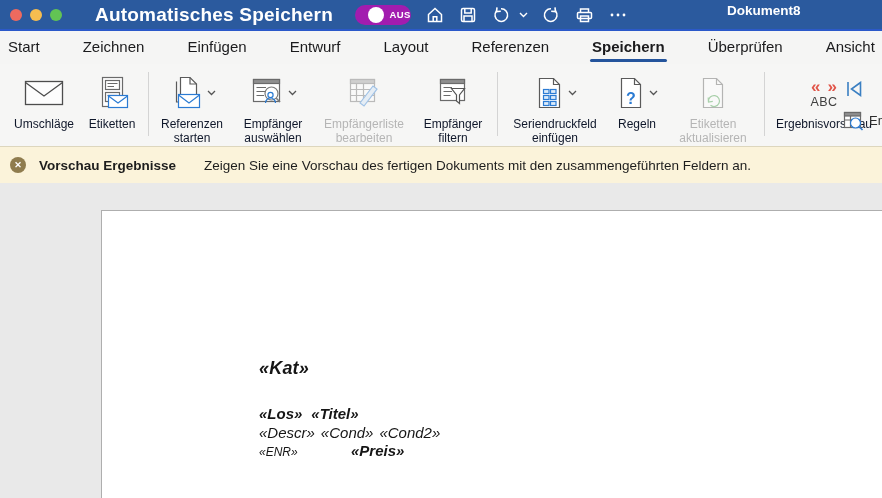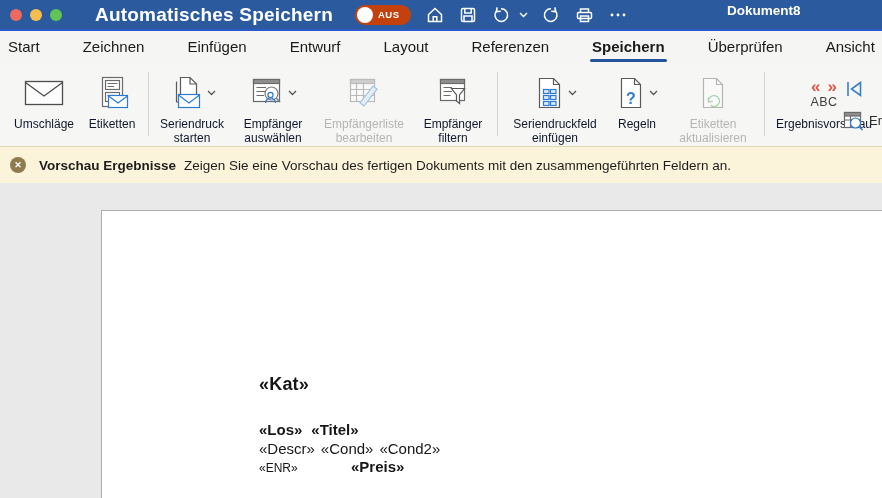--- a/index.html
+++ b/index.html
@@ -7,21 +7,21 @@
   .screen { position:relative; width:882px; height:498px; overflow:hidden; background:#f6f6f5; }
 
   
   .titlebar { position:relative; height:31px; background:#2b5a9e; border-bottom:2px solid #2b59c9; display:flex; align-items:center; }
   .lights { display:flex; gap:8px; margin-left:10px; }
   .light { width:12px; height:12px; border-radius:50%; border:none; }
   .light.red { background:#ee6a5f; }
   .light.yellow { background:#f6bd50; }
   .light.green { background:#62c454; }
   .autosave-label { color:#fff; font-size:19px; font-weight:700; margin-left:33px; letter-spacing:.2px; }
-  .toggle { position:relative; width:56px; height:20px; border-radius:10px; background:#c2410c; margin-left:22px; display:flex; align-items:center; cursor:default; }
+  .toggle { position:relative; width:56px; height:20px; border-radius:10px; background:#a21caf; margin-left:22px; display:flex; align-items:center; cursor:default;justify-content:flex-end; }
   .toggle .knob { width:16px; height:16px; border-radius:50%; background:#fff; margin-left:2px; }
   .toggle .state { color:#fff; font-size:9.5px; font-weight:700; letter-spacing:.5px; margin-left:5px; }
   .tb-icons { display:flex; align-items:center; margin-left:12px; gap:9px; }
   .tb-btn { background:none; border:none; padding:2px; display:flex; align-items:center; cursor:default; }
   .tb-chevron { margin-left:-5px; }
   .win-title { position:absolute; left:727px; top:0; height:21px; display:flex; align-items:center; color:#fff; font-size:13.5px; font-weight:700; }
 
   
   .tabbar { height:33px; background:#f5f5f4; display:flex; align-items:center; gap:43px; padding-left:8px; }
   .tab { position:relative; background:none; border:none; font-family:inherit; font-size:15px; color:#1b1b1d; padding:7px 0 9px; cursor:default; }
@@ -42,26 +42,26 @@
   .abc { color:#3f3f3f; font-size:12.5px; letter-spacing:.5px; margin-top:1px; }
   .ribbon-right { position:absolute; left:843px; top:14px; width:80px; }
   .nav-row { display:flex; align-items:center; gap:12px; height:22px; }
   .find-row { display:flex; align-items:center; gap:4px; margin-top:10px; background:none; border:none; font-family:inherit; }
   .find-row .rlabel { font-size:13px; color:#2b2b2b; }
 
   
   .notifbar { height:37px; background:#fbf3da; border-top:1px solid #ddd6bd; display:flex; align-items:center; padding-left:10px; }
   .notif-x { width:16px; height:16px; border-radius:50%; background:#8f7c4e; color:#fff; font-size:9px; font-weight:700; display:flex; align-items:center; justify-content:center; border:none; cursor:default; }
   .notif-title { font-size:13.5px; font-weight:700; color:#1d1d1d; margin-left:13px; }
-  .notif-msg { font-size:13.5px; color:#1d1d1d; margin-left:8px;text-align:center; }
+  .notif-msg { font-size:13.5px; color:#1d1d1d; margin-left:28px;text-align:center; }
 
   
   .docarea { position:relative; height:315px; background:#e9e9e9; }
   .page { position:absolute; left:101px; top:27px; width:840px; height:420px; background:#fff; border:1px solid #aeaeae; }
-  .doc-text { position:absolute; left:157px; top:163px; color:#161616; }
+  .doc-text { position:absolute; left:157px; top:147px; color:#161616;font-style:italic; }
   .doc-heading { font-size:18px; font-weight:700; line-height:20px; margin-bottom:27px; letter-spacing:.2px; }
   .doc-line { font-size:15px; line-height:18.5px; }
   .doc-line .b { font-weight:700; }
   .gap8 { margin-right:9px; } .gap5 { margin-right:6px; }
   .enr { font-size:12px; display:inline-block; width:92px; }
 
   svg { display:block; }
 </style>
 </head>
 <body>
@@ -194,21 +194,21 @@
             <rect x="9.5" y="18.5" width="21" height="13" fill="#fff" stroke="#2b7bd3"></rect>
             <path d="M9.5 19 L20 27 L30.5 19" stroke="#2b7bd3"></path>
           </svg>
         </span>
         <span>
             <svg width="9" height="6" viewBox="0 0 9 6" fill="none" stroke="#555" stroke-width="1.3">
               <path d="M1 1 L4.5 4.5 L8 1"></path>
             </svg>
           </span>
       </span>
-      <span class="rlabel">Seriendruck starten</span>
+      <span class="rlabel">Referenzen starten</span>
     </button>
 
     <button class="rbtn w84">
       <span class="iconrow">
         <span>
           <svg width="34" height="32" viewBox="0 0 34 32" fill="none" stroke-width="1.2">
             <rect x="3.5" y="2.5" width="26" height="22" fill="#fff" stroke="#6a6a6a"></rect>
             <rect x="3.5" y="2.5" width="26" height="4" fill="#8f8f8f" stroke="#6a6a6a"></rect>
             <path d="M6.5 10.5 H16 M6.5 14.5 H16 M6.5 18.5 H14" stroke="#6a6a6a"></path>
             <circle cx="21.5" cy="16.5" r="6.5" stroke="#7a7a7a"></circle>

